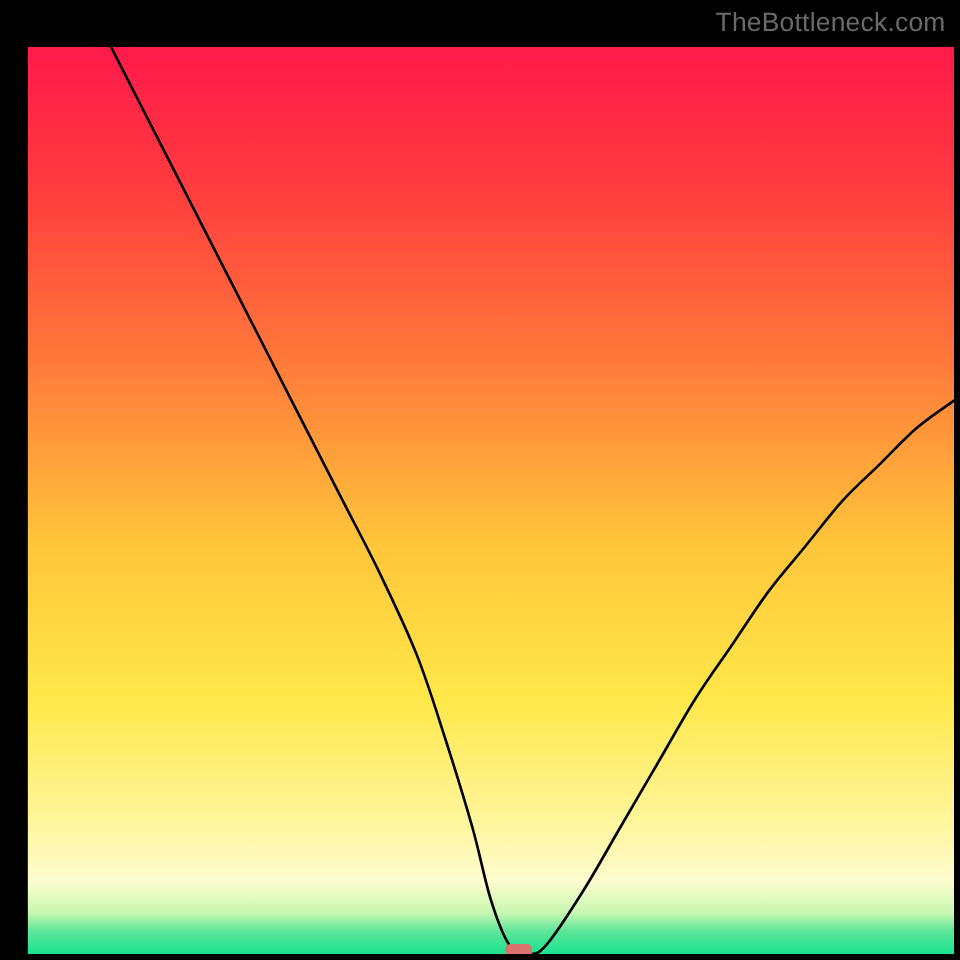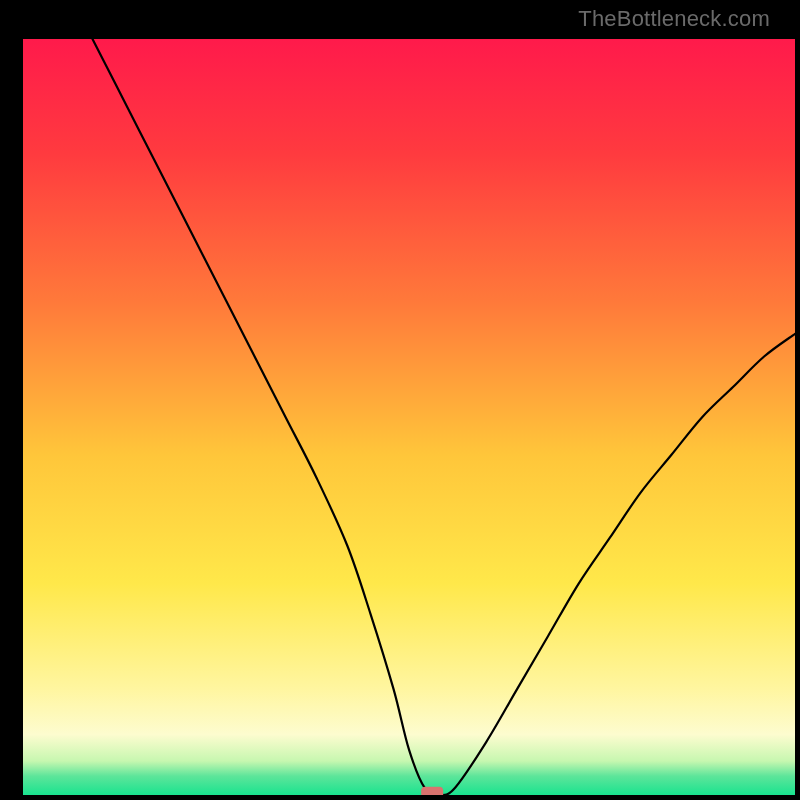--- a/index.html
+++ b/index.html
@@ -23,21 +23,21 @@
   .plot {
     position: absolute;
     left: 14px;
     top: 30px;
     width: 772px;
     height: 756px;
   }
   .watermark {
     position: absolute;
     top: 6px;
-    right: 30px;
+    right: 12px;
     color: #6a6a6a;
     font-size: 22px;
     font-weight: 500;
     letter-spacing: 0.2px;
   }
 </style>
 </head>
 <body>
 
 <div class="frame">

